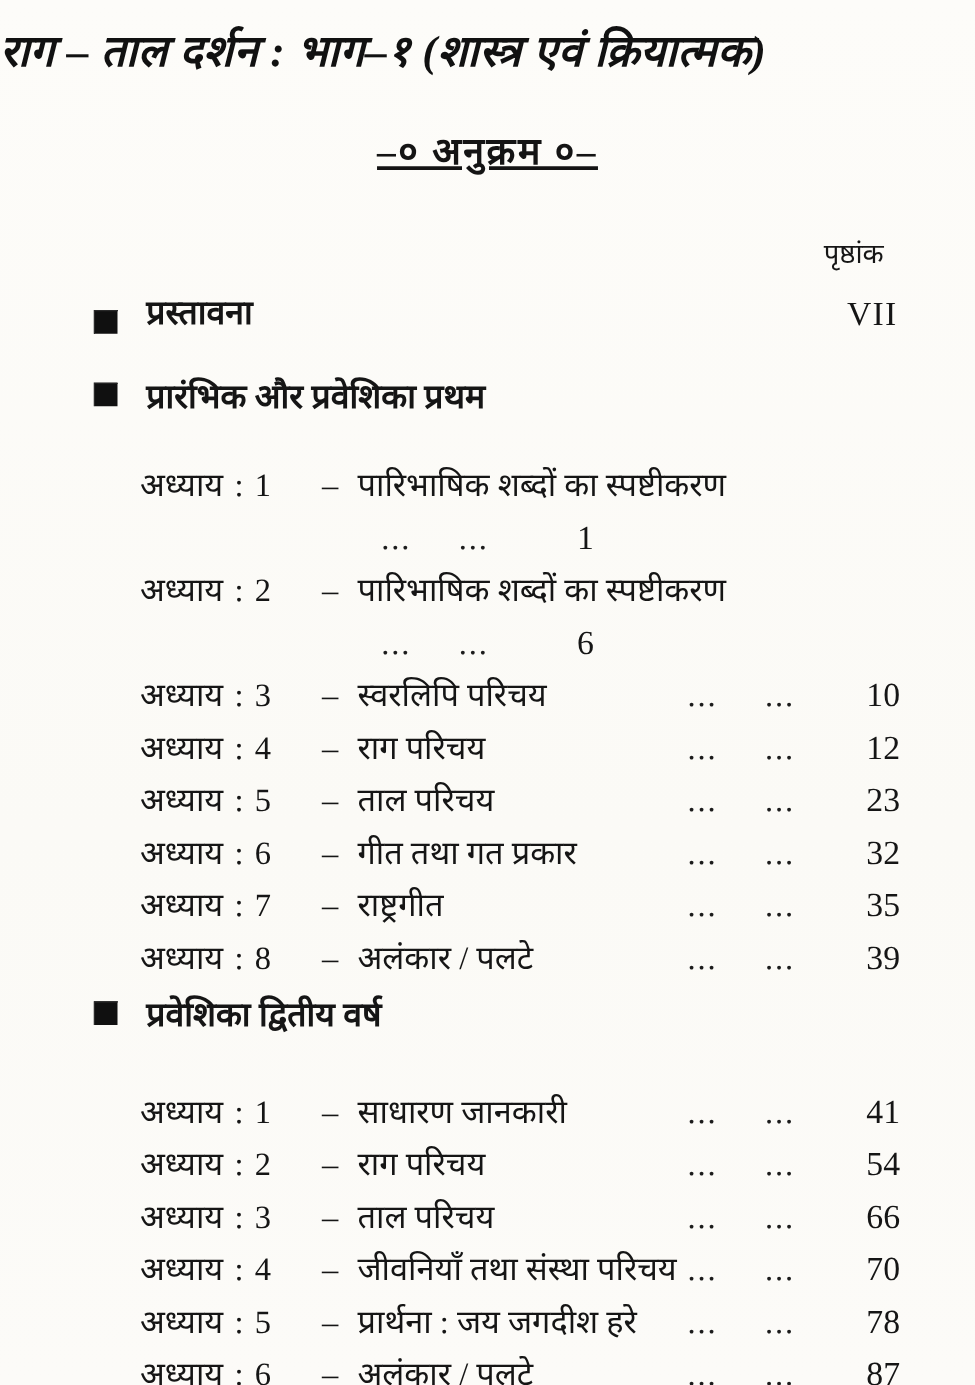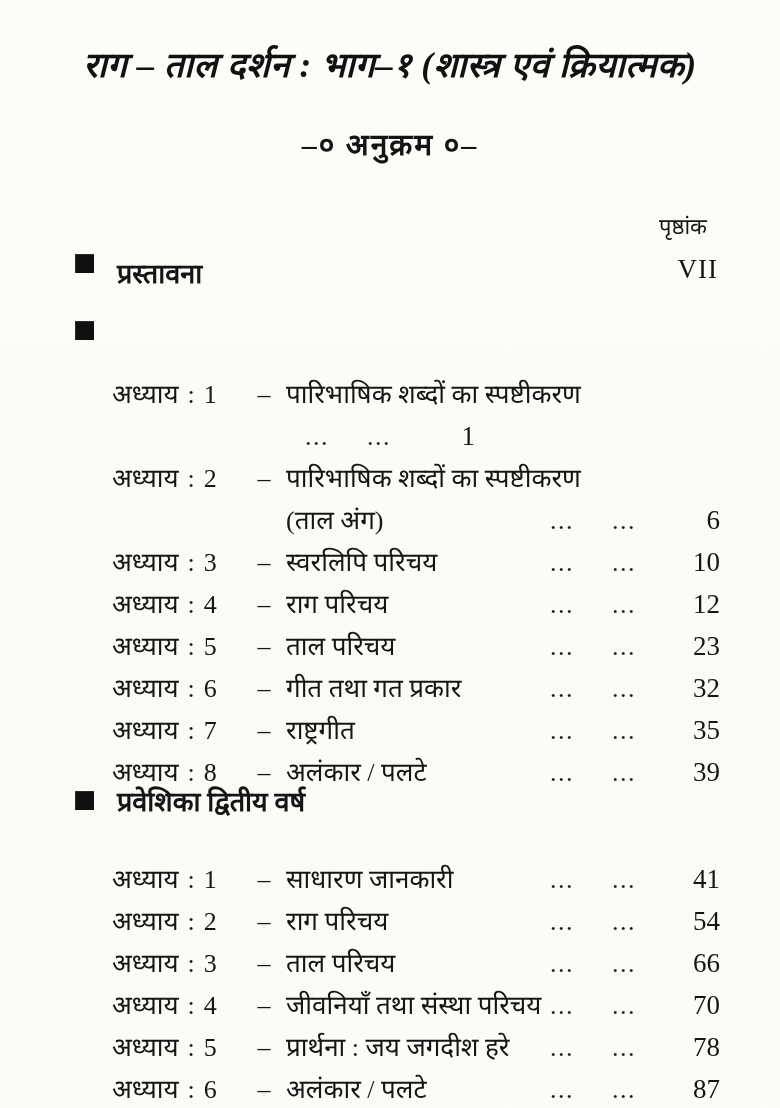--- a/index.html
+++ b/index.html
@@ -12,76 +12,77 @@
     overflow: hidden;
     position: relative;
   }
   .page {
     width: 100%;
     height: 100%;
     box-sizing: border-box;
     background: linear-gradient(180deg, #fdfcf9 0%, #fbfaf6 60%, #fcfbf8 100%);
   }
   .title {
-    margin: 12px;
-    padding-top: 28px;
-    text-align: center;
+    margin: 0;
+    padding-top: 16px;
+    text-align: left;
     font-size: 35px;
     font-weight: 700;
     font-style: italic;
     letter-spacing: 0.5px;
     color: #111;
   }
   .toc-title {
     margin: 0;
     margin-top: 36px;
     text-align: center;
     font-size: 30px;
     font-weight: 700;
     font-style: normal;
     letter-spacing: 2px;
     color: #141414;
+    text-decoration: underline;
   }
   .col-header {
     margin-top: 46px;
     margin-right: 73px;
     text-align: right;
     font-size: 22px;
     color: #161616;
   }
   .bullet {
     display: inline-block;
     width: 19px;
     height: 19px;
     background: #101010;
     box-shadow: inset 1px 1px 0 #2a2a2a;
     flex: none;
   }
   .preface {
     display: flex;
-    align-items: flex-start;
+    align-items: flex-end;
     margin: 14px 62px 12px 75px;
     font-size: 27px;
   }
   .preface .bullet { margin-right: 23px; }
   .preface-label { font-weight: 700; }
   .preface-page {
     margin-left: auto;
     font-size: 27px;
     letter-spacing: 1px;
   }
   .section-heading {
     display: flex;
     align-items: center;
     margin: 30px 60px 0 75px;
     font-size: 27px;
     font-weight: 700;
   }
   .section-heading .bullet { margin-right: 23px; }
-  .toc-section:nth-of-type(2) .section-heading { margin-top: 8px; }
+  .toc-section:nth-of-type(2) .section-heading { margin-top: 24px; }
   .chapters {
     margin: 14px 60px 0 112px;
     font-size: 26px;
   }
   .toc-section:nth-of-type(2) .chapters { margin-top: 20px; }
   .line {
     display: flex;
     align-items: baseline;
     height: 42px;
     line-height: 42px;
@@ -105,20 +106,21 @@
   <div class="preface">
     <span class="bullet"></span>
     <span class="preface-label">प्रस्तावना</span>
     <span class="preface-page">VII</span>
   </div>
 
   <div id="sections">
   <section class="toc-section">
     <div class="section-heading">
       <span class="bullet"></span>
+      <span class="section-heading-text">प्रारंभिक और प्रवेशिका प्रथम</span>
     </div>
     <div class="chapters">
   <div class="line">
     <span class="ch-no"><span>अध्याय</span><span class="colon">:</span><span>1</span></span>
     <span class="ch-dash">–</span>
     <span class="ch-title">पारिभाषिक शब्दों का स्पष्टीकरण</span>
     <span class="ch-dots"></span>
     <span class="ch-dots"></span>
     <span class="ch-page"></span>
   </div>
@@ -136,21 +138,20 @@
     <span class="ch-dash">–</span>
     <span class="ch-title">पारिभाषिक शब्दों का स्पष्टीकरण</span>
     <span class="ch-dots"></span>
     <span class="ch-dots"></span>
     <span class="ch-page"></span>
   </div>
 
   <div class="line">
     <span class="ch-no"><span></span><span class="colon"></span><span></span></span>
     <span class="ch-dash"></span>
-    <span class="ch-title">(ताल अंग)</span>
     <span class="ch-dots">...</span>
     <span class="ch-dots">...</span>
     <span class="ch-page">6</span>
   </div>
 
   <div class="line">
     <span class="ch-no"><span>अध्याय</span><span class="colon">:</span><span>3</span></span>
     <span class="ch-dash">–</span>
     <span class="ch-title">स्वरलिपि परिचय</span>
     <span class="ch-dots">...</span>

